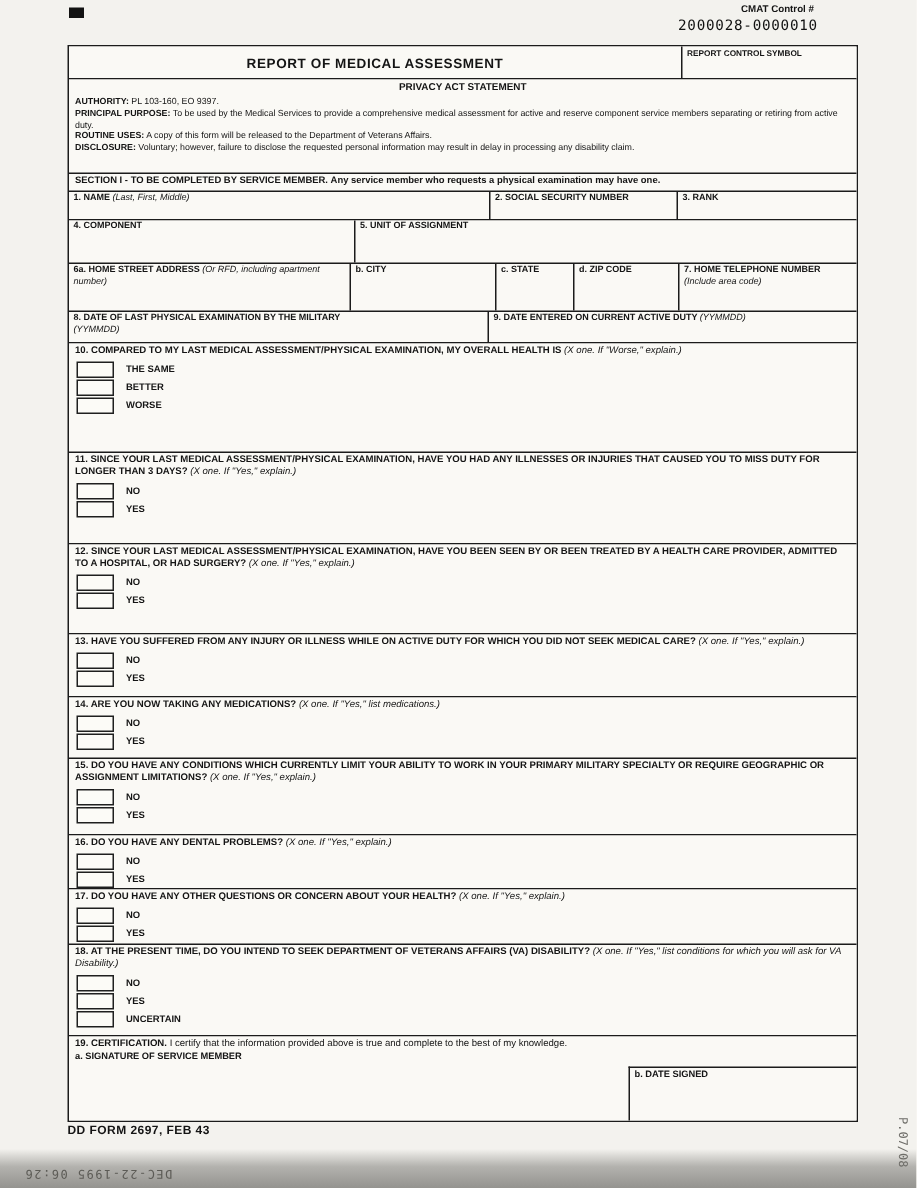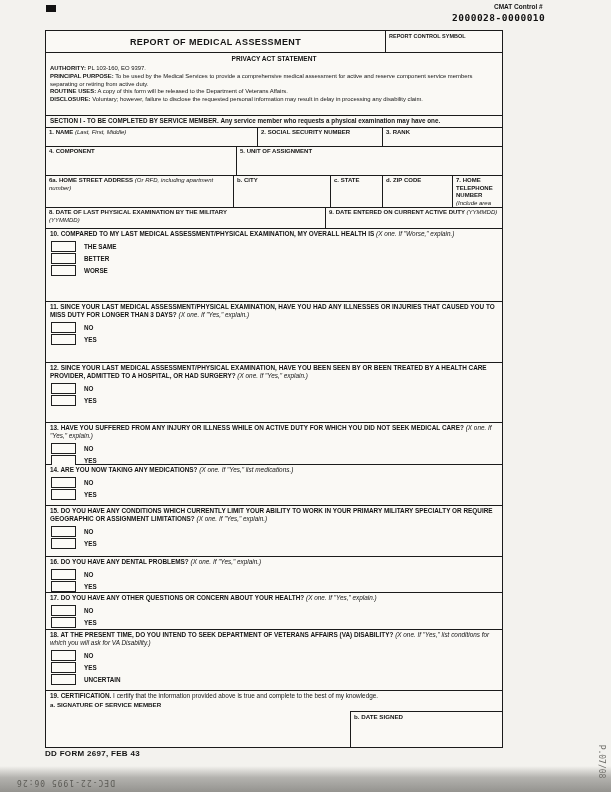--- a/index.html
+++ b/index.html
@@ -5,25 +5,25 @@
   html,body{margin:0;padding:0;}
   body{
     width:611px;height:792px;position:relative;overflow:hidden;
     background:#f3f2ee;
     font-family:"Liberation Sans", sans-serif;
     color:#141414;
     -webkit-font-smoothing:antialiased;
   }
   .corner-mark{position:absolute;left:46px;top:5px;width:10px;height:7px;background:#121212;}
   .cmat-label{position:absolute;left:494px;top:3px;font-size:6.5px;font-weight:bold;}
-  .cmat-number{position:absolute;left:452px;top:12px;font-size:9.5px;font-weight:bold;
+  .cmat-number{position:absolute;left:452px;top:12px;font-size:9.5px;font-weight:normal;
     font-family:"DejaVu Sans Mono", monospace;letter-spacing:.5px;color:#111;}
 
   .form{
-    position:absolute;left:45px;top:30px;width:458px;
+    position:absolute;left:45px;top:30px;width:527px;
     border:1.5px solid #1b1b1b;background:#faf9f5;
     box-sizing:border-box;display:flex;flex-direction:column;
   }
   .row{border-bottom:1px solid #1b1b1b;box-sizing:border-box;flex:0 0 auto;background:#faf9f5;}
   .row:last-child{border-bottom:none;}
 
   
   .r-title{height:22px;display:flex;}
   .title-cell{flex:1;display:flex;align-items:center;justify-content:center;
     font-weight:bold;font-size:9px;letter-spacing:.4px;}

